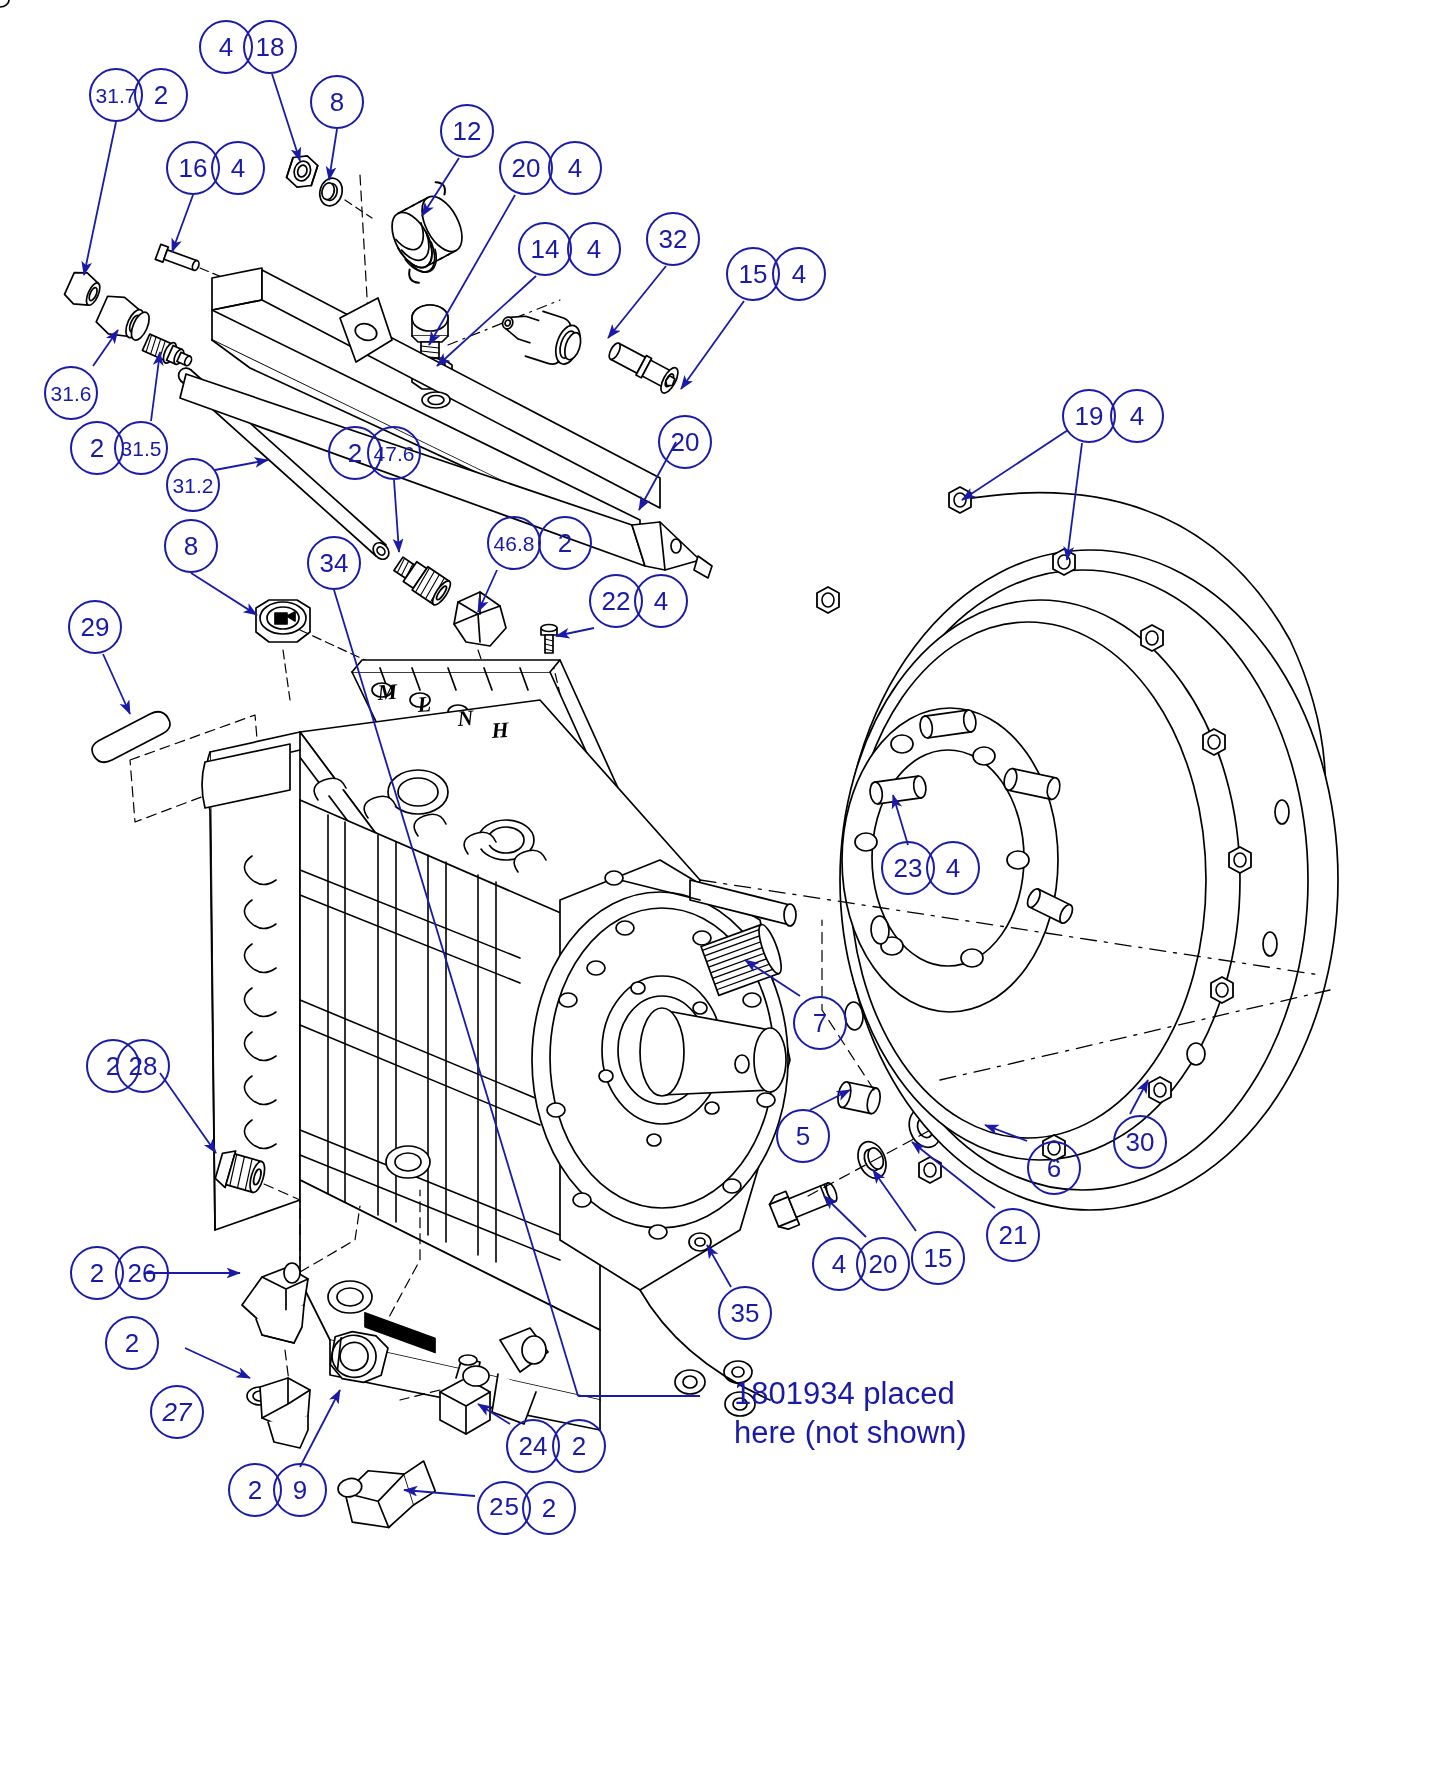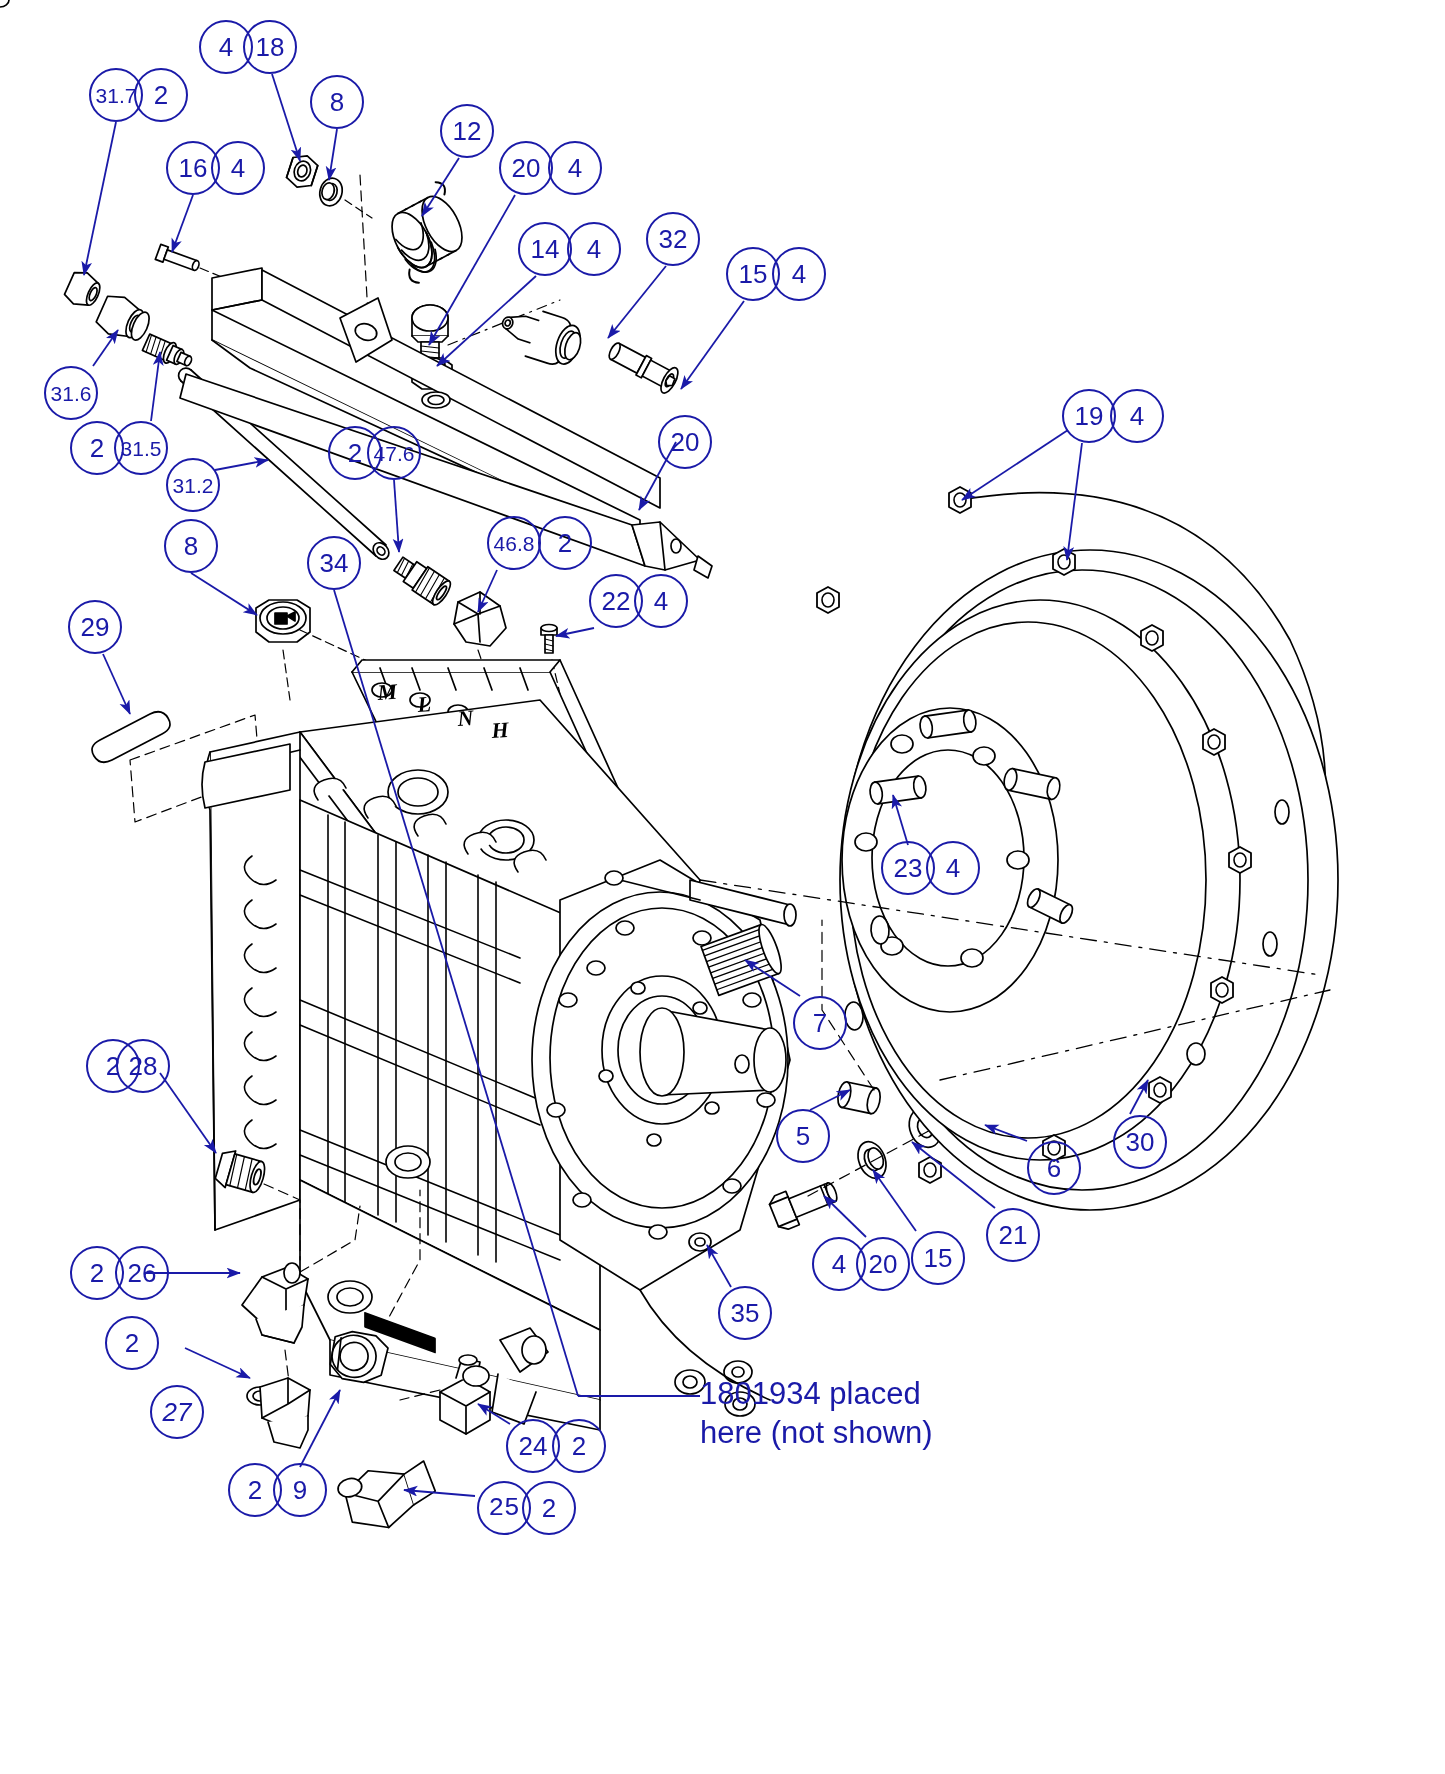--- a/index.html
+++ b/index.html
@@ -61,20 +61,21 @@
     width: 54px; height: 54px;
     font-size: 21px;
   }
   .note {
     position: absolute;
     color: #1a1aa8;
     font-size: 31px;
     line-height: 1.25;
     font-family: "Liberation Sans", sans-serif;
     white-space: pre-line;
+    margin-left: 34px;
   }
 </style>
 </head>
 <body>
 
 <div id="page">
 
 
   <svg id="artwork" viewBox="0 0 1445 1774" xmlns="http://www.w3.org/2000/svg">
     <defs>

